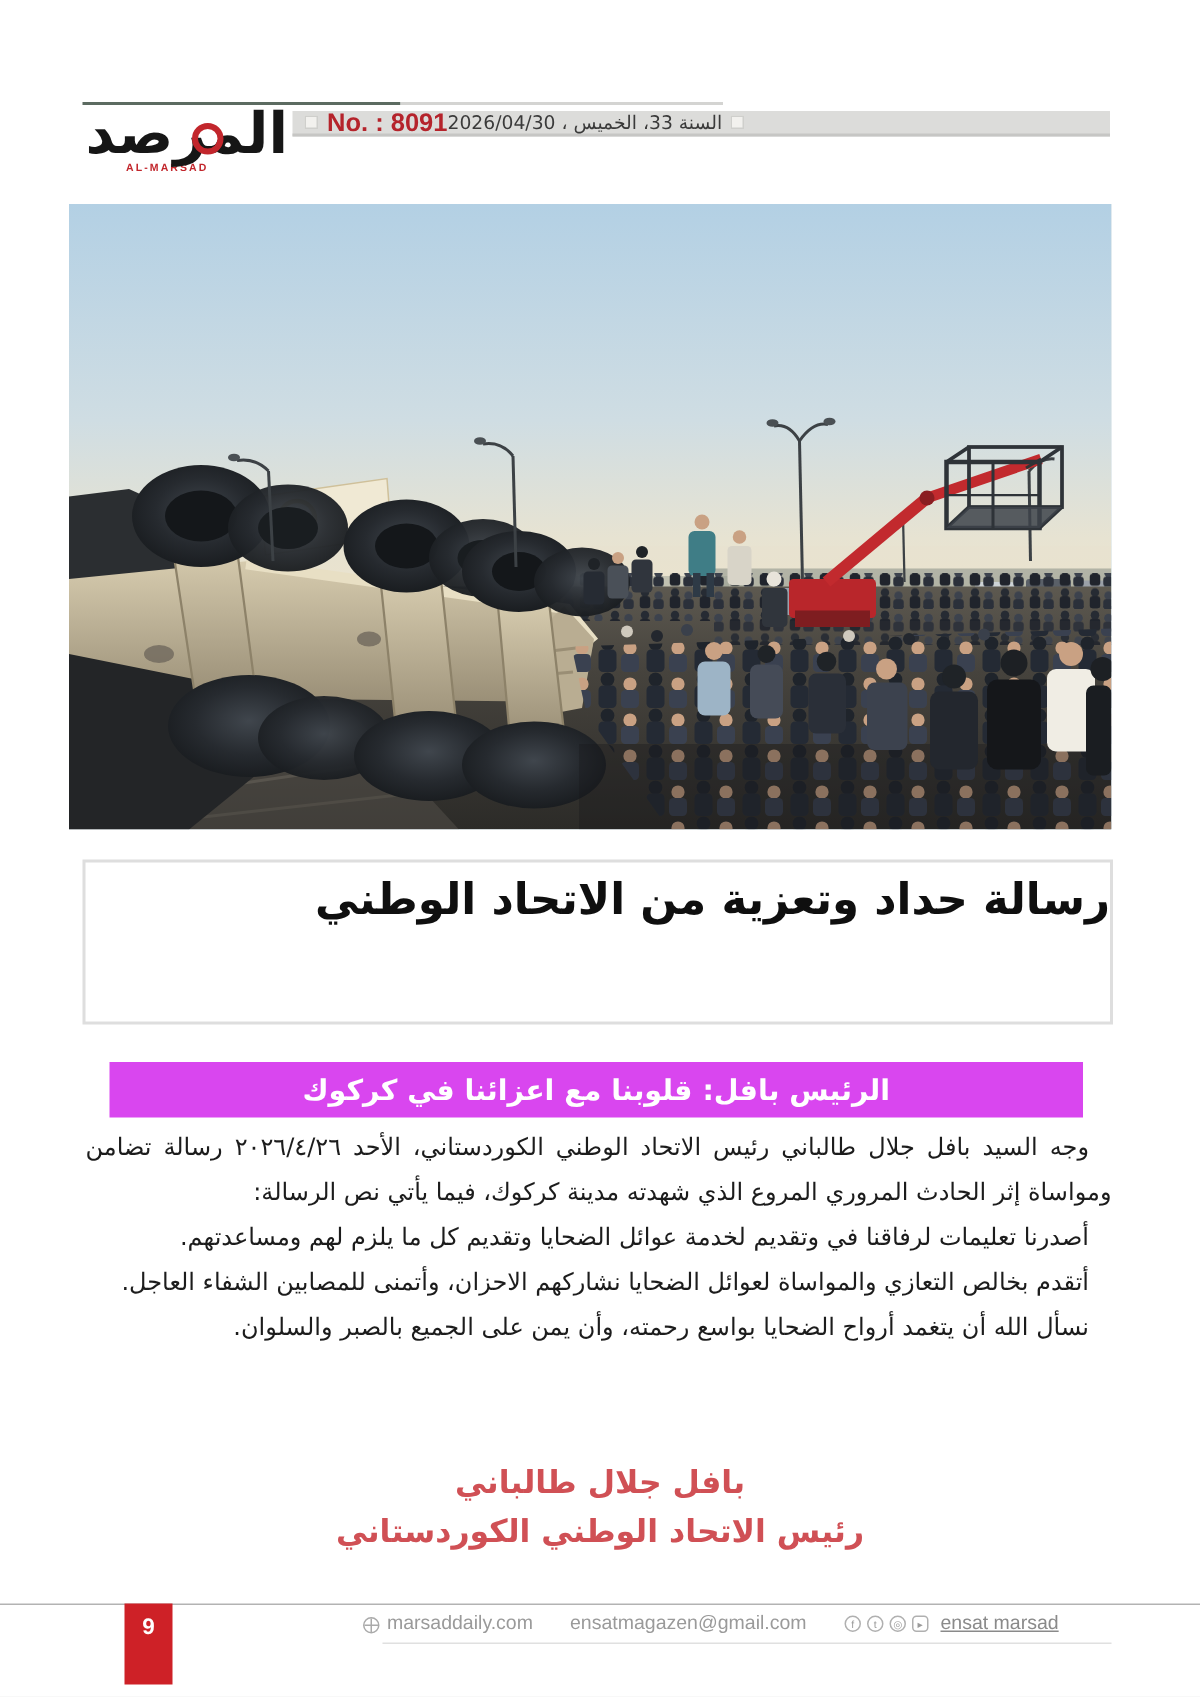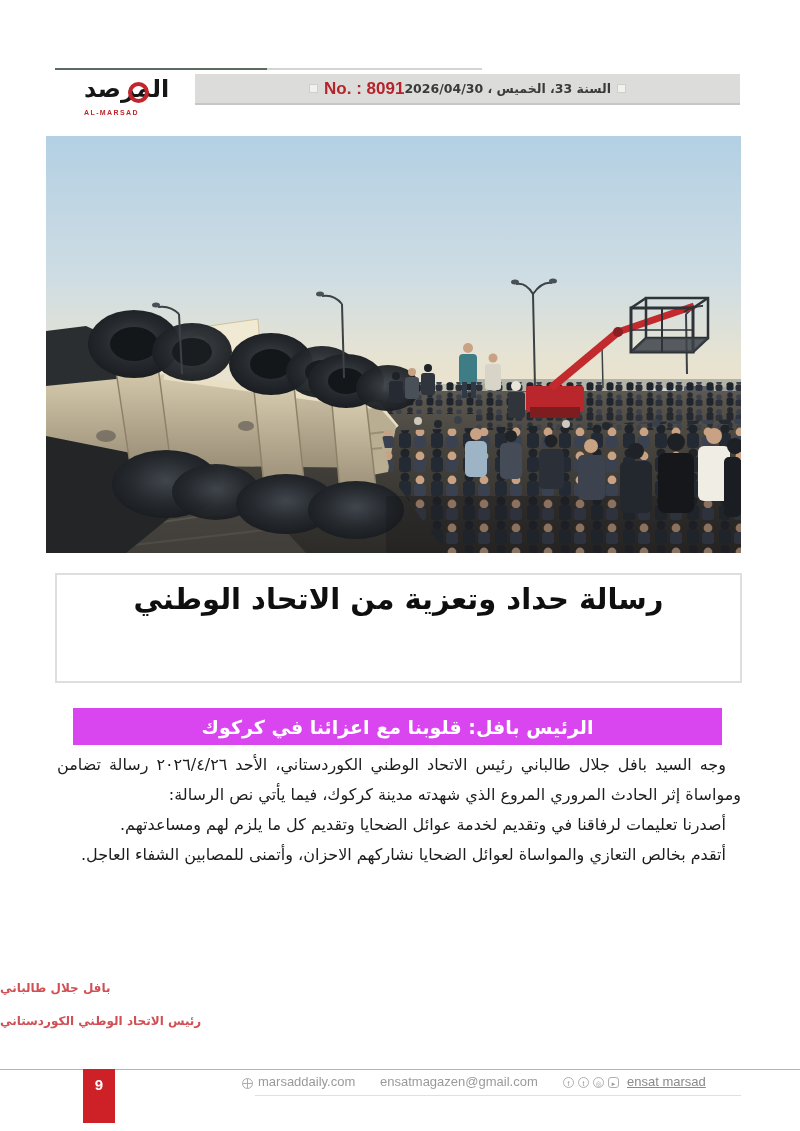--- a/index.html
+++ b/index.html
@@ -2,49 +2,49 @@
 <html lang="ar"><head>
 <meta charset="utf-8">
 <style>
   html,body{margin:0;padding:0;background:#f4f4f4;}
   .page{position:relative;width:800px;height:1131px;background:#ffffff;margin:0 auto;overflow:hidden;
         font-family:"DejaVu Sans",sans-serif;}
   
   .topline-dark{position:absolute;left:55px;top:68px;width:212px;height:2px;background:#5c6b61;}
   .topline-light{position:absolute;left:267px;top:68px;width:215px;height:2px;background:#d4d4d2;}
   .logo{position:absolute;left:84px;top:70px;width:108px;height:48px;}
-  .logo-ar{position:relative;display:block;font-size:24px;font-weight:900;color:#161616;line-height:38px;
+  .logo-ar{position:relative;display:block;font-size:38px;font-weight:900;color:#161616;line-height:38px;
            letter-spacing:-1px;direction:rtl;text-align:left;}
   .logo-ring{position:absolute;left:44px;top:12px;width:13px;height:13px;border:4px solid #c2262c;border-radius:50%;}
   .logo-en{display:block;font-family:"Liberation Sans","DejaVu Sans",sans-serif;font-size:7px;font-weight:bold;
            color:#c2262c;letter-spacing:1.4px;margin-top:1px;}
-  .header-bar{position:absolute;left:195px;top:74px;width:545px;height:31px;background:#dcdcda;
-              border-bottom:2px solid #c6c6c4;display:flex;align-items:center;justify-content:center;
+  .header-bar{position:absolute;left:195px;top:74px;width:545px;height:17px;background:#dcdcda;
+              border-bottom:2px solid #c6c6c4;display:flex;align-items:center;justify-content:flex-start;
               padding:0 8px;box-sizing:border-box;}
   .bar-group{display:flex;align-items:center;gap:6px;}
   .sq{width:7px;height:7px;background:#f2f1ee;border:1px solid #cfcfcc;display:inline-block;}
   .issue-no{font-family:"Liberation Sans","DejaVu Sans",sans-serif;font-size:17px;font-weight:bold;color:#b5232b;}
-  .edition-date{direction:rtl;font-size:12.5px;font-weight:bold;color:#3a3a3a;}
+  .edition-date{direction:rtl;font-size:12.5px;font-weight:normal;color:#3a3a3a;}
   
   .photo{position:absolute;left:46px;top:136px;width:695px;height:417px;overflow:hidden;background:#cfdde3;}
   .photo svg{display:block;}
   
   .headline-box{position:absolute;left:55px;top:573px;width:687px;height:110px;border:2px solid #dedede;
-                box-sizing:border-box;display:flex;flex-direction:column;justify-content:flex-start;}
+                box-sizing:border-box;display:flex;justify-content:flex-end;}
   .headline{direction:rtl;text-align:center;font-size:29px;font-weight:bold;color:#0f0f0f;line-height:48px;margin:0;}
   .subhead-bar{position:absolute;left:73px;top:708px;width:649px;height:37px;background:#d946ef;
                display:flex;align-items:center;justify-content:center;}
   .subhead{direction:rtl;color:#ffffff;font-size:19px;font-weight:bold;margin:0;}
   
   .article{position:absolute;left:57px;top:750px;width:684px;direction:rtl;text-align:justify;
            font-size:16px;line-height:30px;color:#1c1c1c;}
   .article p{margin:0;text-indent:15px;}
   
-  .signature{position:absolute;left:0;top:972px;width:800px;text-align:left;direction:rtl;
-             color:#d05055;font-size:12px;font-weight:600;line-height:33px;}
+  .signature{position:absolute;left:0;top:972px;width:800px;text-align:center;direction:rtl;
+             color:#d05055;font-size:21px;font-weight:600;line-height:33px;}
   
   .footer-line{position:absolute;left:0;top:1069px;width:800px;height:1px;background:#b3b3b3;}
   .page-box{position:absolute;left:83px;top:1069px;width:32px;height:54px;background:#ce2127;
             color:#ffffff;font-family:"Liberation Sans","DejaVu Sans",sans-serif;font-size:15px;font-weight:bold;
             text-align:center;padding-top:7px;box-sizing:border-box;}
   .footer-item{position:absolute;top:1074px;font-family:"Liberation Sans","DejaVu Sans",sans-serif;
                font-size:13px;color:#9a9a9a;text-decoration:none;text-align:center;}
   .globe{position:absolute;left:242px;top:1078px;width:9px;height:9px;border:1px solid #aaaaaa;border-radius:50%;}
   .globe::before{content:"";position:absolute;left:0;top:4px;width:9px;height:1px;background:#aaaaaa;}
   .globe::after{content:"";position:absolute;left:4px;top:0;width:1px;height:9px;background:#aaaaaa;}
@@ -266,20 +266,21 @@
   </div>
 
   <div class="subhead-bar">
     <h2 class="subhead">الرئيس بافل: قلوبنا مع اعزائنا في كركوك</h2>
   </div>
 
   <div class="article">
     <p>وجه السيد بافل جلال طالباني رئيس الاتحاد الوطني الكوردستاني، الأحد ٢٠٢٦/٤/٢٦ رسالة تضامن ومواساة إثر الحادث المروري المروع الذي شهدته مدينة كركوك، فيما يأتي نص الرسالة:</p>
     <p>أصدرنا تعليمات لرفاقنا في وتقديم لخدمة عوائل الضحايا وتقديم كل ما يلزم لهم ومساعدتهم.</p>
     <p>أتقدم بخالص التعازي والمواساة لعوائل الضحايا نشاركهم الاحزان، وأتمنى للمصابين الشفاء العاجل.</p>
+    <p>نسأل الله أن يتغمد أرواح الضحايا بواسع رحمته، وأن يمن على الجميع بالصبر والسلوان.</p>
   </div>
 
   <div class="signature">
     <div>بافل جلال طالباني</div>
     <div>رئيس الاتحاد الوطني الكوردستاني</div>
   </div>
 
   <div class="footer-line"></div>
   <div class="page-box">9</div>
   <span class="globe"></span>

